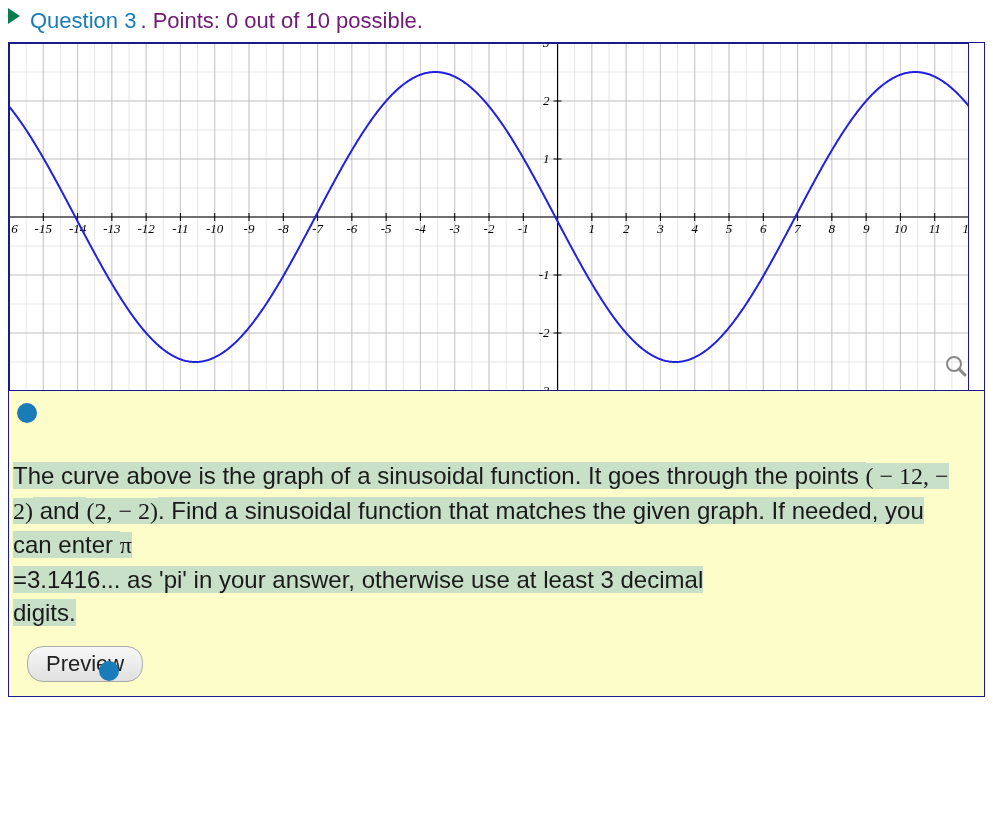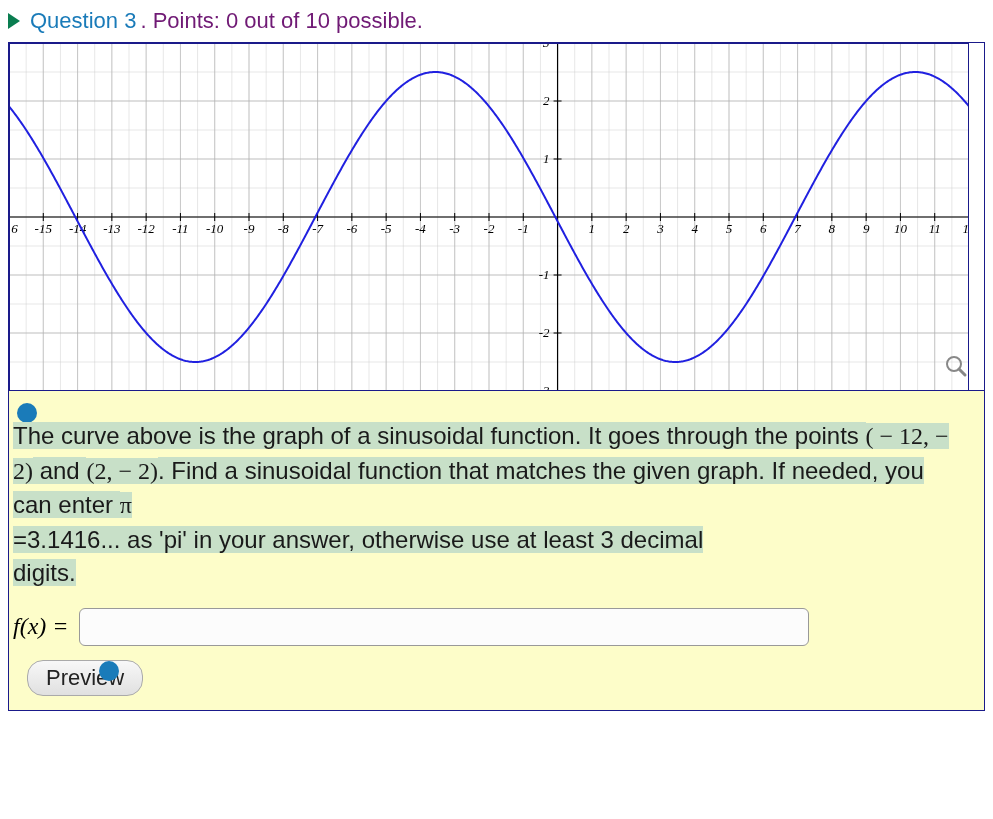--- a/index.html
+++ b/index.html
@@ -9,21 +9,21 @@
     }
     body {
       font-family: 'Segoe UI', Arial, sans-serif;
       font-size: 22px;
       background: #fff;
       padding: 4px 8px;
       width: 993px;
     }
     .question-header {
       display: flex;
-      align-items: center;
+      align-items: flex-start;
       padding: 4px 0 8px 0;
       color: #333;
     }
     .tri-toggle {
       width: 0;
       height: 0;
       border-top: 8px solid transparent;
       border-bottom: 8px solid transparent;
       border-left: 12px solid #0a7d50;
       margin-right: 10px;
@@ -67,20 +67,21 @@
       position: absolute;
     }
     .dot1 { left: 8px; top: 360px; }
     .dot2 { left: 90px; top: 618px; }
     .prompt-text {
       padding: 28px 20px 10px 4px;
       font-size: 24px;
       line-height: 1.4;
       color: #1a1a1a;
       position: relative;
+      margin-top: 40px;
     }
     .highlight {
       background: #c8e0c8;
     }
     .answer-row {
       display: flex;
       align-items: center;
       padding: 8px 4px;
       font-size: 24px;
     }
@@ -310,20 +311,16 @@
     </svg>
   </div>
 
   <div class="slider-dot dot1"></div>
   <div class="slider-dot dot2"></div>
 
   <div class="prompt-text">
     <span class="highlight">The curve above is the graph of a sinusoidal function. It goes through the points </span><span class="highlight mspan">( − 12,  − 2)</span><span class="highlight"> and </span><span class="highlight mspan">(2,  − 2)</span><span class="highlight">. Find a sinusoidal function that matches the given graph. If needed, you can enter </span><span class="highlight mspan">π</span><br><span class="highlight">=3.1416... as 'pi' in your answer, otherwise use at least 3 decimal </span><br><span class="highlight">digits.</span>
   </div>
 
-  <div class="answer-row">
-    <span class="fx-label">f(x) =</span>
-    <input class="answer-input" type="text" value="" style="">
-  </div>
 
   <button class="preview-btn">Preview</button>
 
 </div>
 
 </body></html>

